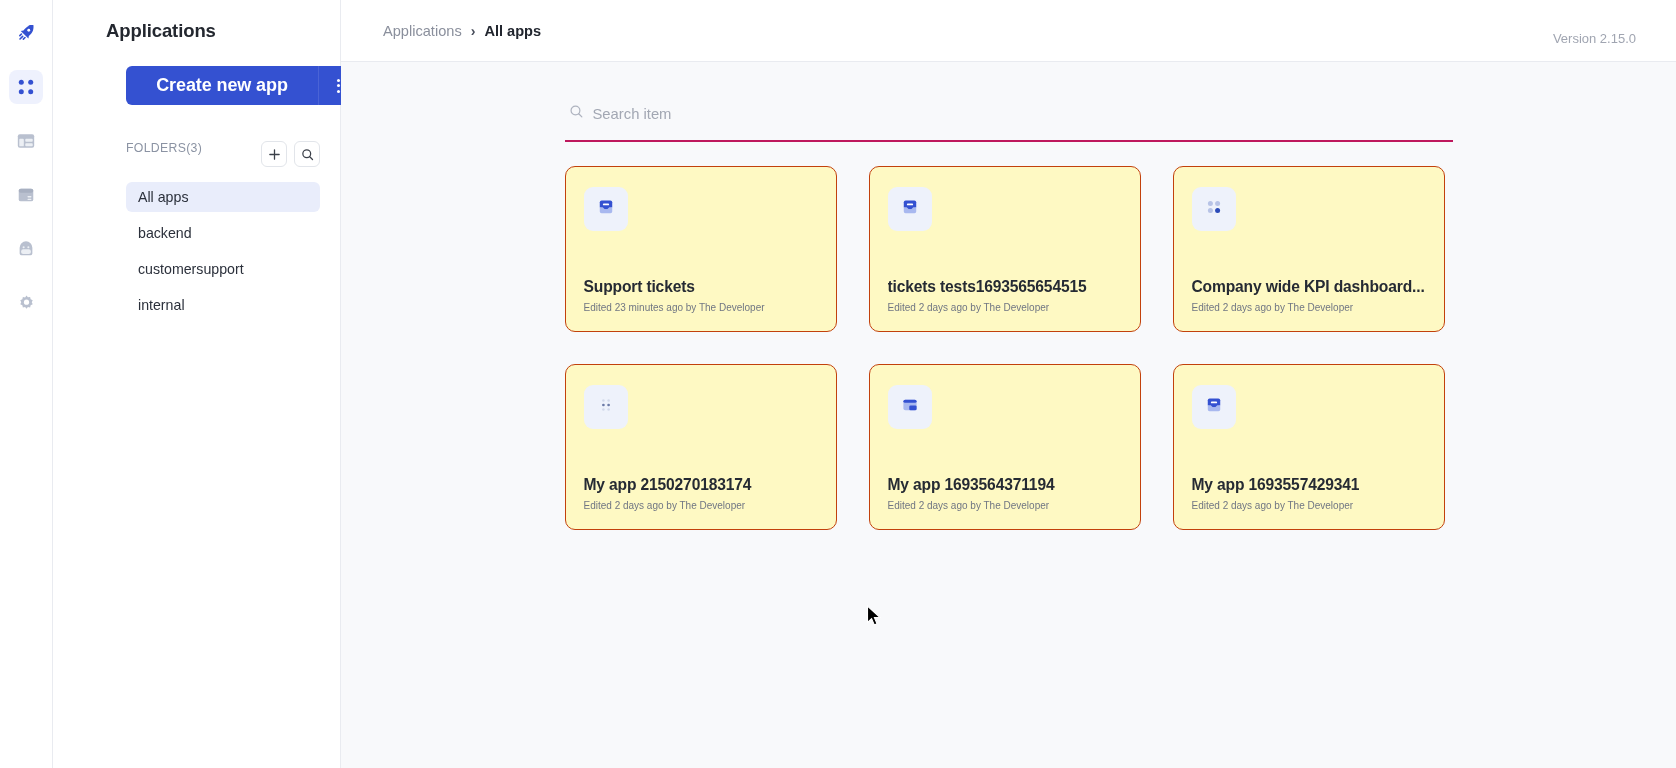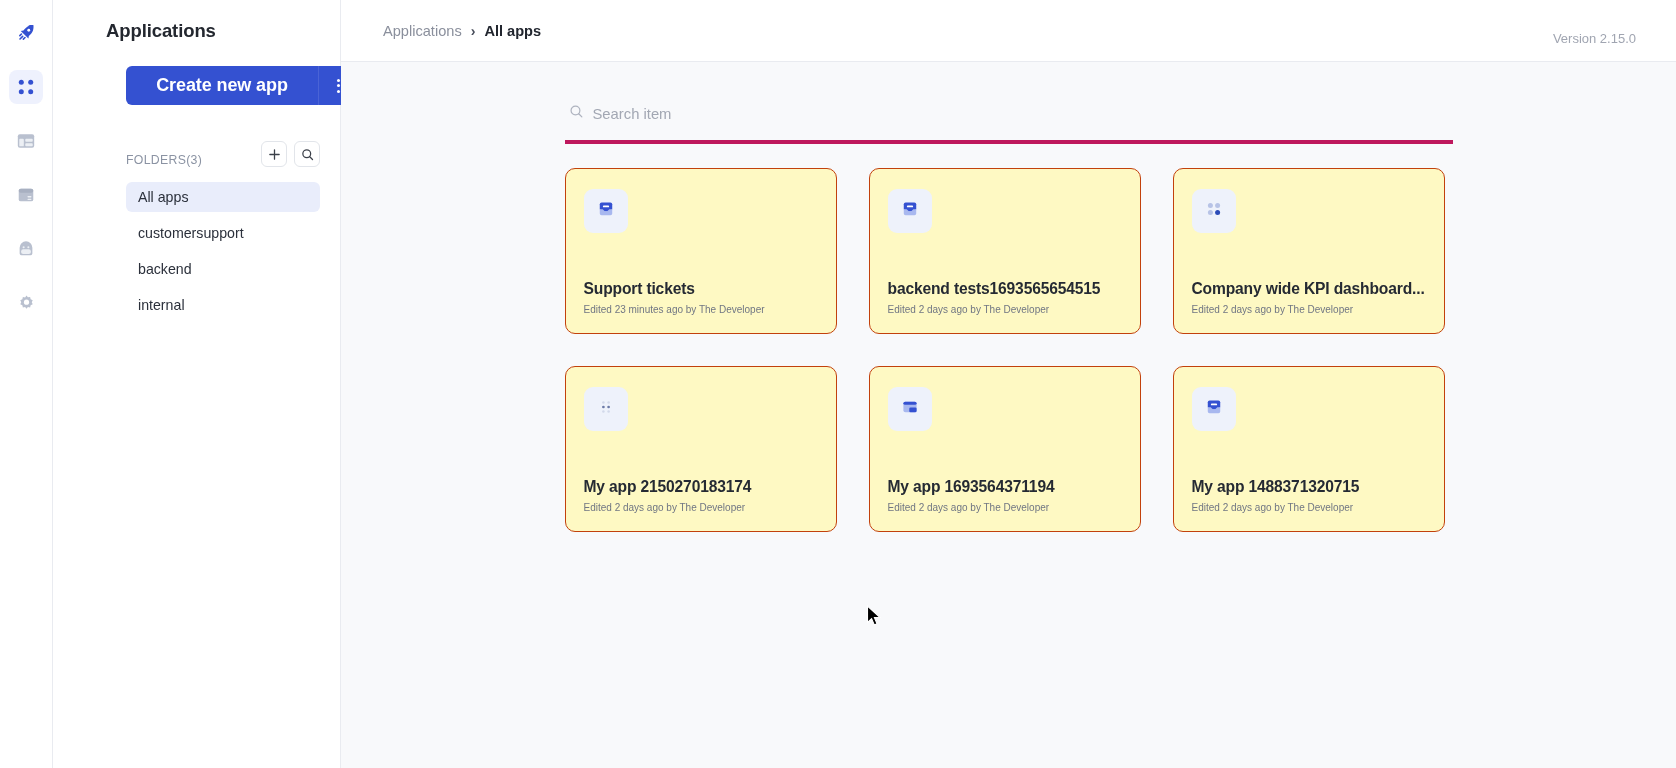--- a/index.html
+++ b/index.html
@@ -49,21 +49,21 @@
   .create-caret {
     width: 40px; background: #3451d1;
     border-left: 1px solid #4a63d6;
     display: flex; align-items: center; justify-content: center; cursor: pointer;
   }
   .dots-v { display: flex; flex-direction: column; gap: 2.5px; }
   .dots-v i { width: 3px; height: 3px; border-radius: 50%; background: #fff; display: block; }
 
   .folders-hdr {
     padding-left: 53px; margin-top: 36px;
-    display: flex; align-items: flex-end; justify-content: space-between;
+    display: flex; align-items: flex-start; justify-content: space-between;
     padding-right: 0;
   }
   .folders-label {
     font-size: 12.3px; color: #8b93a3; letter-spacing: 0.3px; font-weight: 400;
   }
   .folders-actions { display: flex; gap: 7px; }
   .sq-btn {
     width: 26px; height: 26px; border: 1px solid #e2e5ea; border-radius: 6px;
     background: #fff; display: flex; align-items: center; justify-content: center;
     cursor: pointer;
@@ -87,21 +87,21 @@
   .bc-root { font-size: 14.6px; color: #8a8f9c; cursor: pointer; }
   .bc-sep { color: #4a4f5c; font-size: 14px; font-weight: 700; }
   .bc-cur { font-size: 14.6px; color: #22262f; font-weight: 700; }
   .version { margin-left: auto; font-size: 13px; color: #a0a5b1; margin-top: 16px; }
 
   .content { flex: 1; overflow: hidden; padding-top: 42px; }
   .inner { width: 888px; margin: 0 auto; }
 
   .search-row {
     display: flex; align-items: center; gap: 9px;
-    border-bottom: 4px solid #be185d; padding-bottom: 17px; margin-bottom: 24px;
+    border-bottom: 2px solid #be185d; padding-bottom: 17px; margin-bottom: 24px;
     padding-left: 4px;
   }
   .search-input {
     border: none; outline: none; background: transparent;
     font-family: "Liberation Sans", sans-serif;
     font-size: 14.8px; color: #30343d; width: 600px;
   }
   .search-input::placeholder { color: #a2a7b3; }
 
   .grid { display: grid; grid-template-columns: repeat(3, 272px); gap: 32px 32px; }
@@ -222,22 +222,22 @@
           <svg width="13" height="13" viewBox="0 0 14 14">
             <circle cx="6.2" cy="6.2" r="4.2" stroke="#3b4049" stroke-width="1.35" fill="none"></circle>
             <path d="M9.4 9.4l3 3" stroke="#3b4049" stroke-width="1.35" stroke-linecap="round"></path>
           </svg>
         </span>
       </span>
     </div>
 
     <div class="folder-list">
       <div class="folder-item active">All apps</div>
+      <div class="folder-item">backend</div>
       <div class="folder-item">customersupport</div>
-      <div class="folder-item">backend</div>
       <div class="folder-item">internal</div>
     </div>
   </div>
 
   <div class="main">
 
     <div class="topbar">
       <div class="bc">
         <span class="bc-root">Applications</span>
         <span class="bc-sep">›</span>
@@ -278,21 +278,21 @@
           <div class="card">
             <div class="card-icon">
               <span>
                 <svg width="22" height="22" viewBox="0 0 24 24">
                   <path d="M5.2 12.2V6.8a2 2 0 0 1 2-2h9.6a2 2 0 0 1 2 2v5.4l-3.4 2.6H8.6L5.2 12.2z" fill="#3451d1"></path>
                   <rect x="8.6" y="8.3" width="6.8" height="1.9" rx="0.95" fill="#ffffff"></rect>
                   <path d="M5.2 12.2h3.2l2.3 2.2h2.6l2.3-2.2h3.2v4.6a2 2 0 0 1-2 2H7.2a2 2 0 0 1-2-2v-4.6z" fill="#a8b8ef"></path>
                 </svg>
               </span>
             </div>
-            <div class="card-title">backend tests1693565654515</div>
+            <div class="card-title">tickets tests1693565654515</div>
             <div class="card-sub">Edited 2 days ago by The Developer</div>
           </div>
 
           <div class="card">
             <div class="card-icon">
               <span>
                 <svg width="20" height="20" viewBox="0 0 20 20">
                   <circle cx="6.4" cy="6.4" r="2.5" fill="#b7c3e6"></circle>
                   <circle cx="13.6" cy="6.4" r="2.5" fill="#b7c3e6"></circle>
                   <circle cx="6.4" cy="13.6" r="2.5" fill="#b7c3e6"></circle>
@@ -338,21 +338,21 @@
           <div class="card">
             <div class="card-icon">
               <span>
                 <svg width="22" height="22" viewBox="0 0 24 24">
                   <path d="M5.2 12.2V6.8a2 2 0 0 1 2-2h9.6a2 2 0 0 1 2 2v5.4l-3.4 2.6H8.6L5.2 12.2z" fill="#3451d1"></path>
                   <rect x="8.6" y="8.3" width="6.8" height="1.9" rx="0.95" fill="#ffffff"></rect>
                   <path d="M5.2 12.2h3.2l2.3 2.2h2.6l2.3-2.2h3.2v4.6a2 2 0 0 1-2 2H7.2a2 2 0 0 1-2-2v-4.6z" fill="#a8b8ef"></path>
                 </svg>
               </span>
             </div>
-            <div class="card-title">My app 1488371320715</div>
+            <div class="card-title">My app 1693557429341</div>
             <div class="card-sub">Edited 2 days ago by The Developer</div>
           </div>
 
         </div>
       </div>
     </div>
   </div>
 </div>
 
 <svg class="cursor" id="mouse-cursor" width="18" height="24" viewBox="0 0 18 24" style="left: 866px; top: 605px;">

